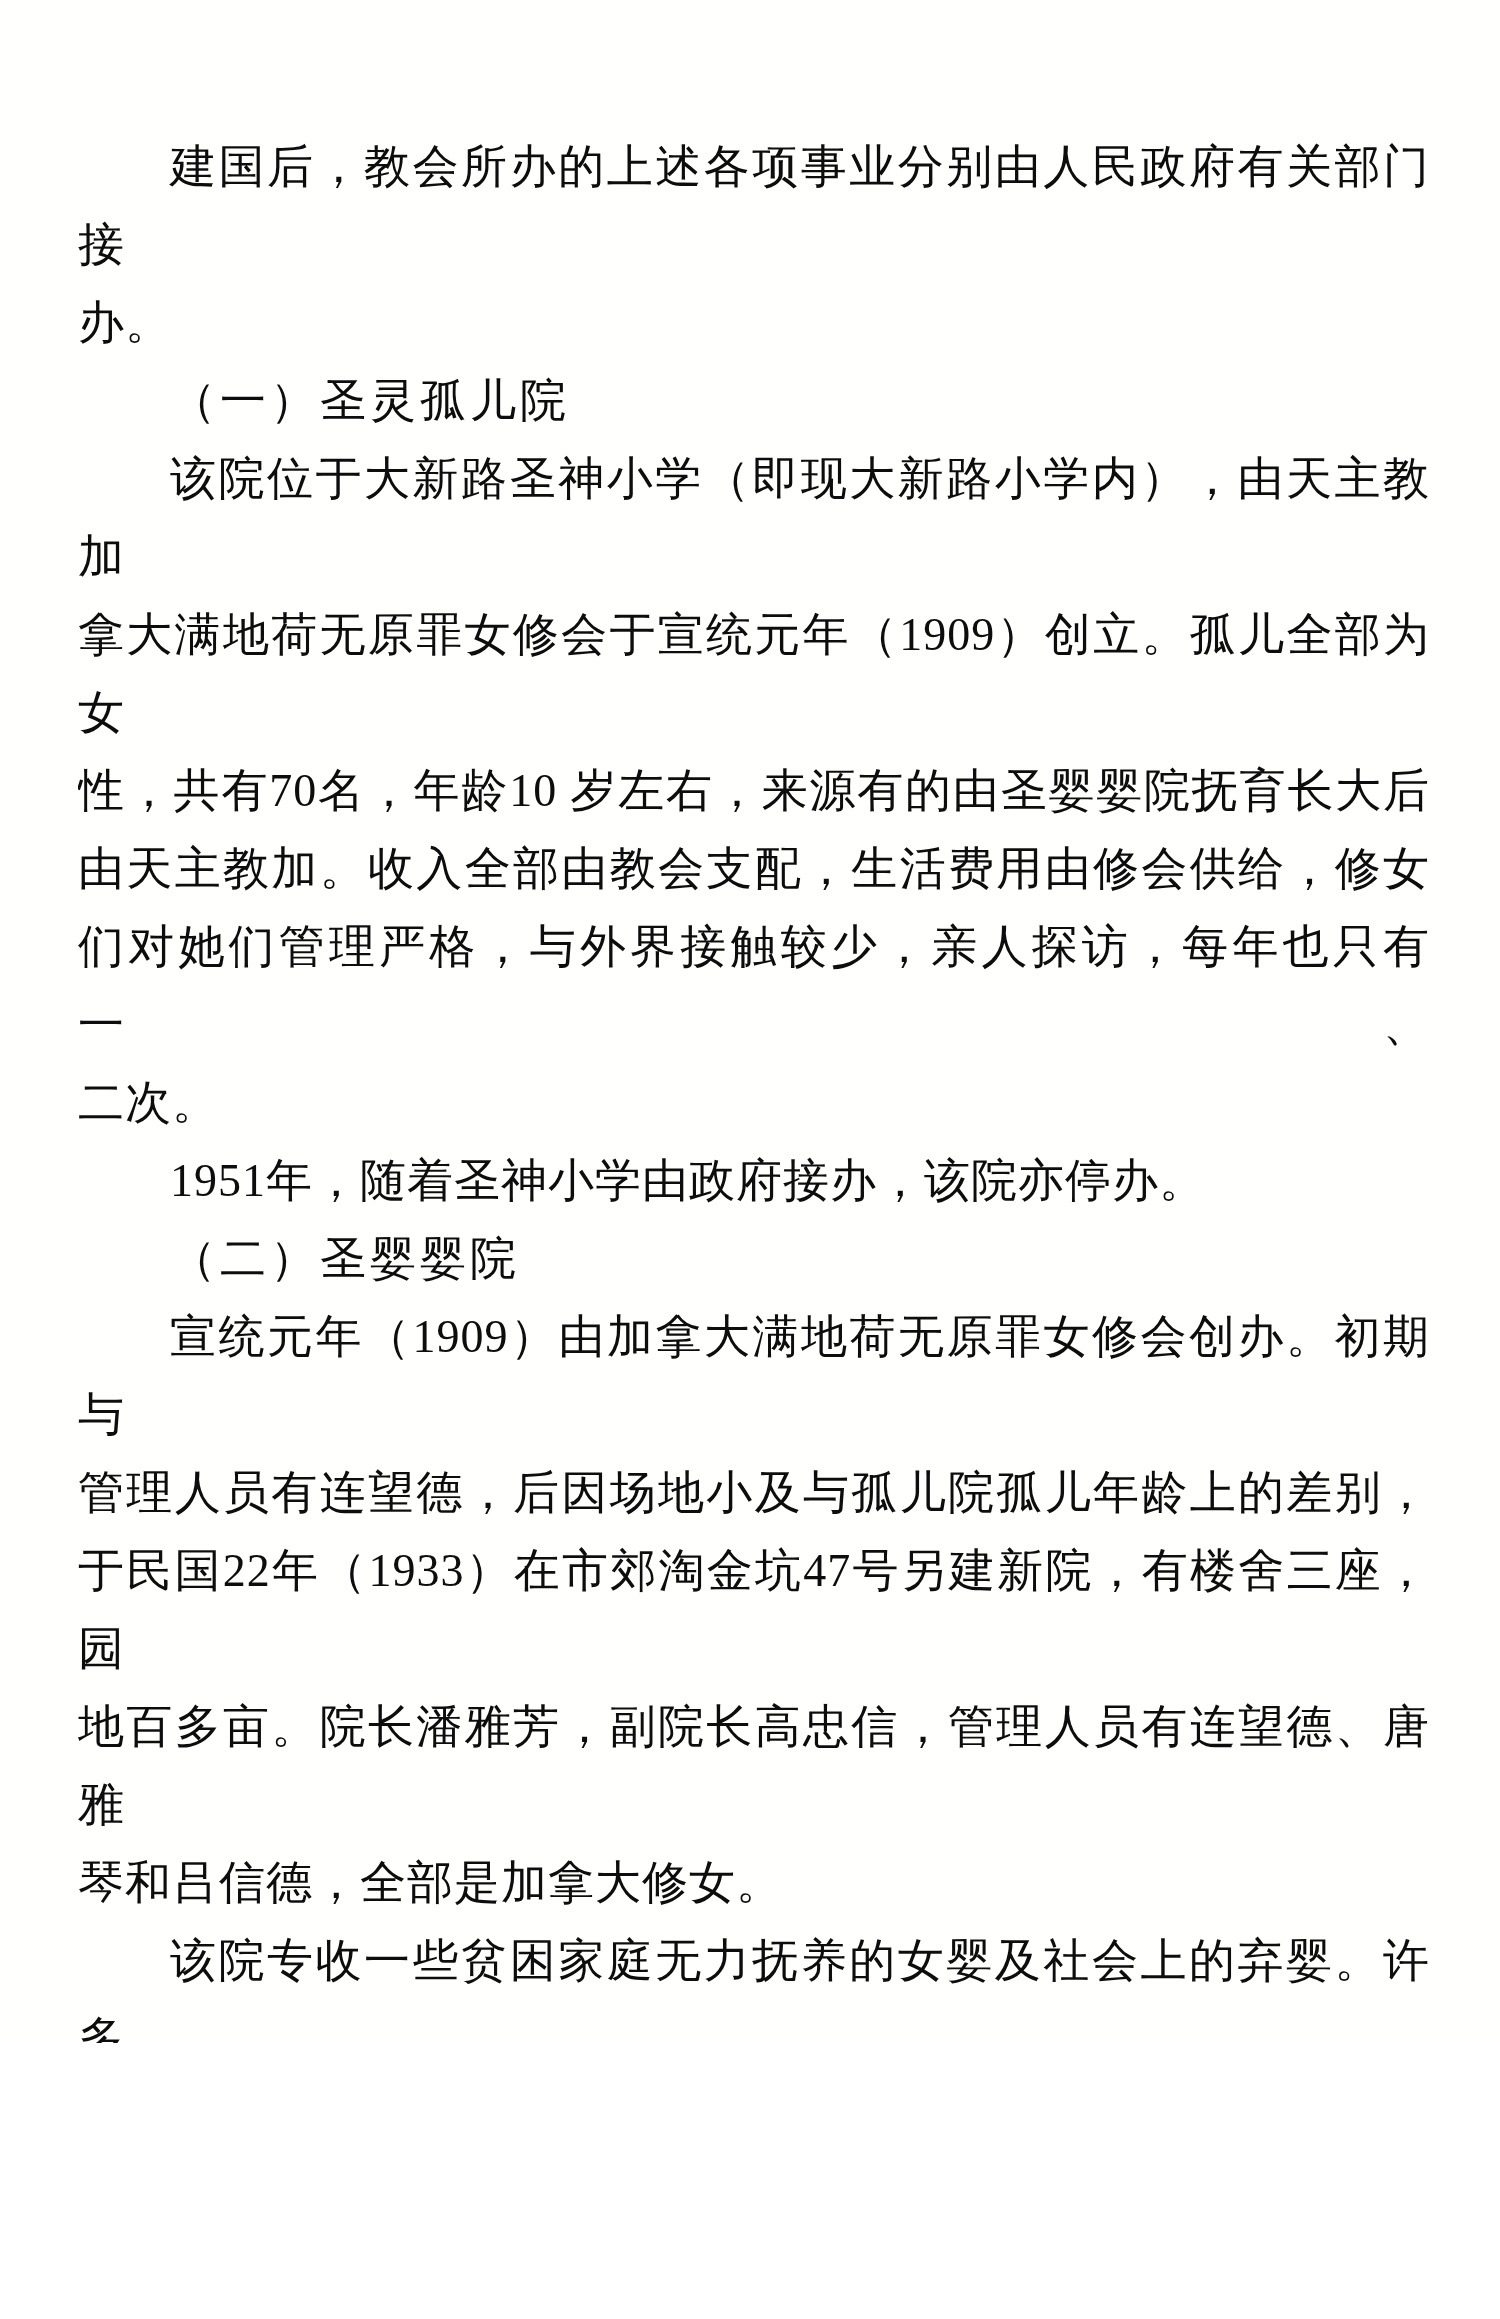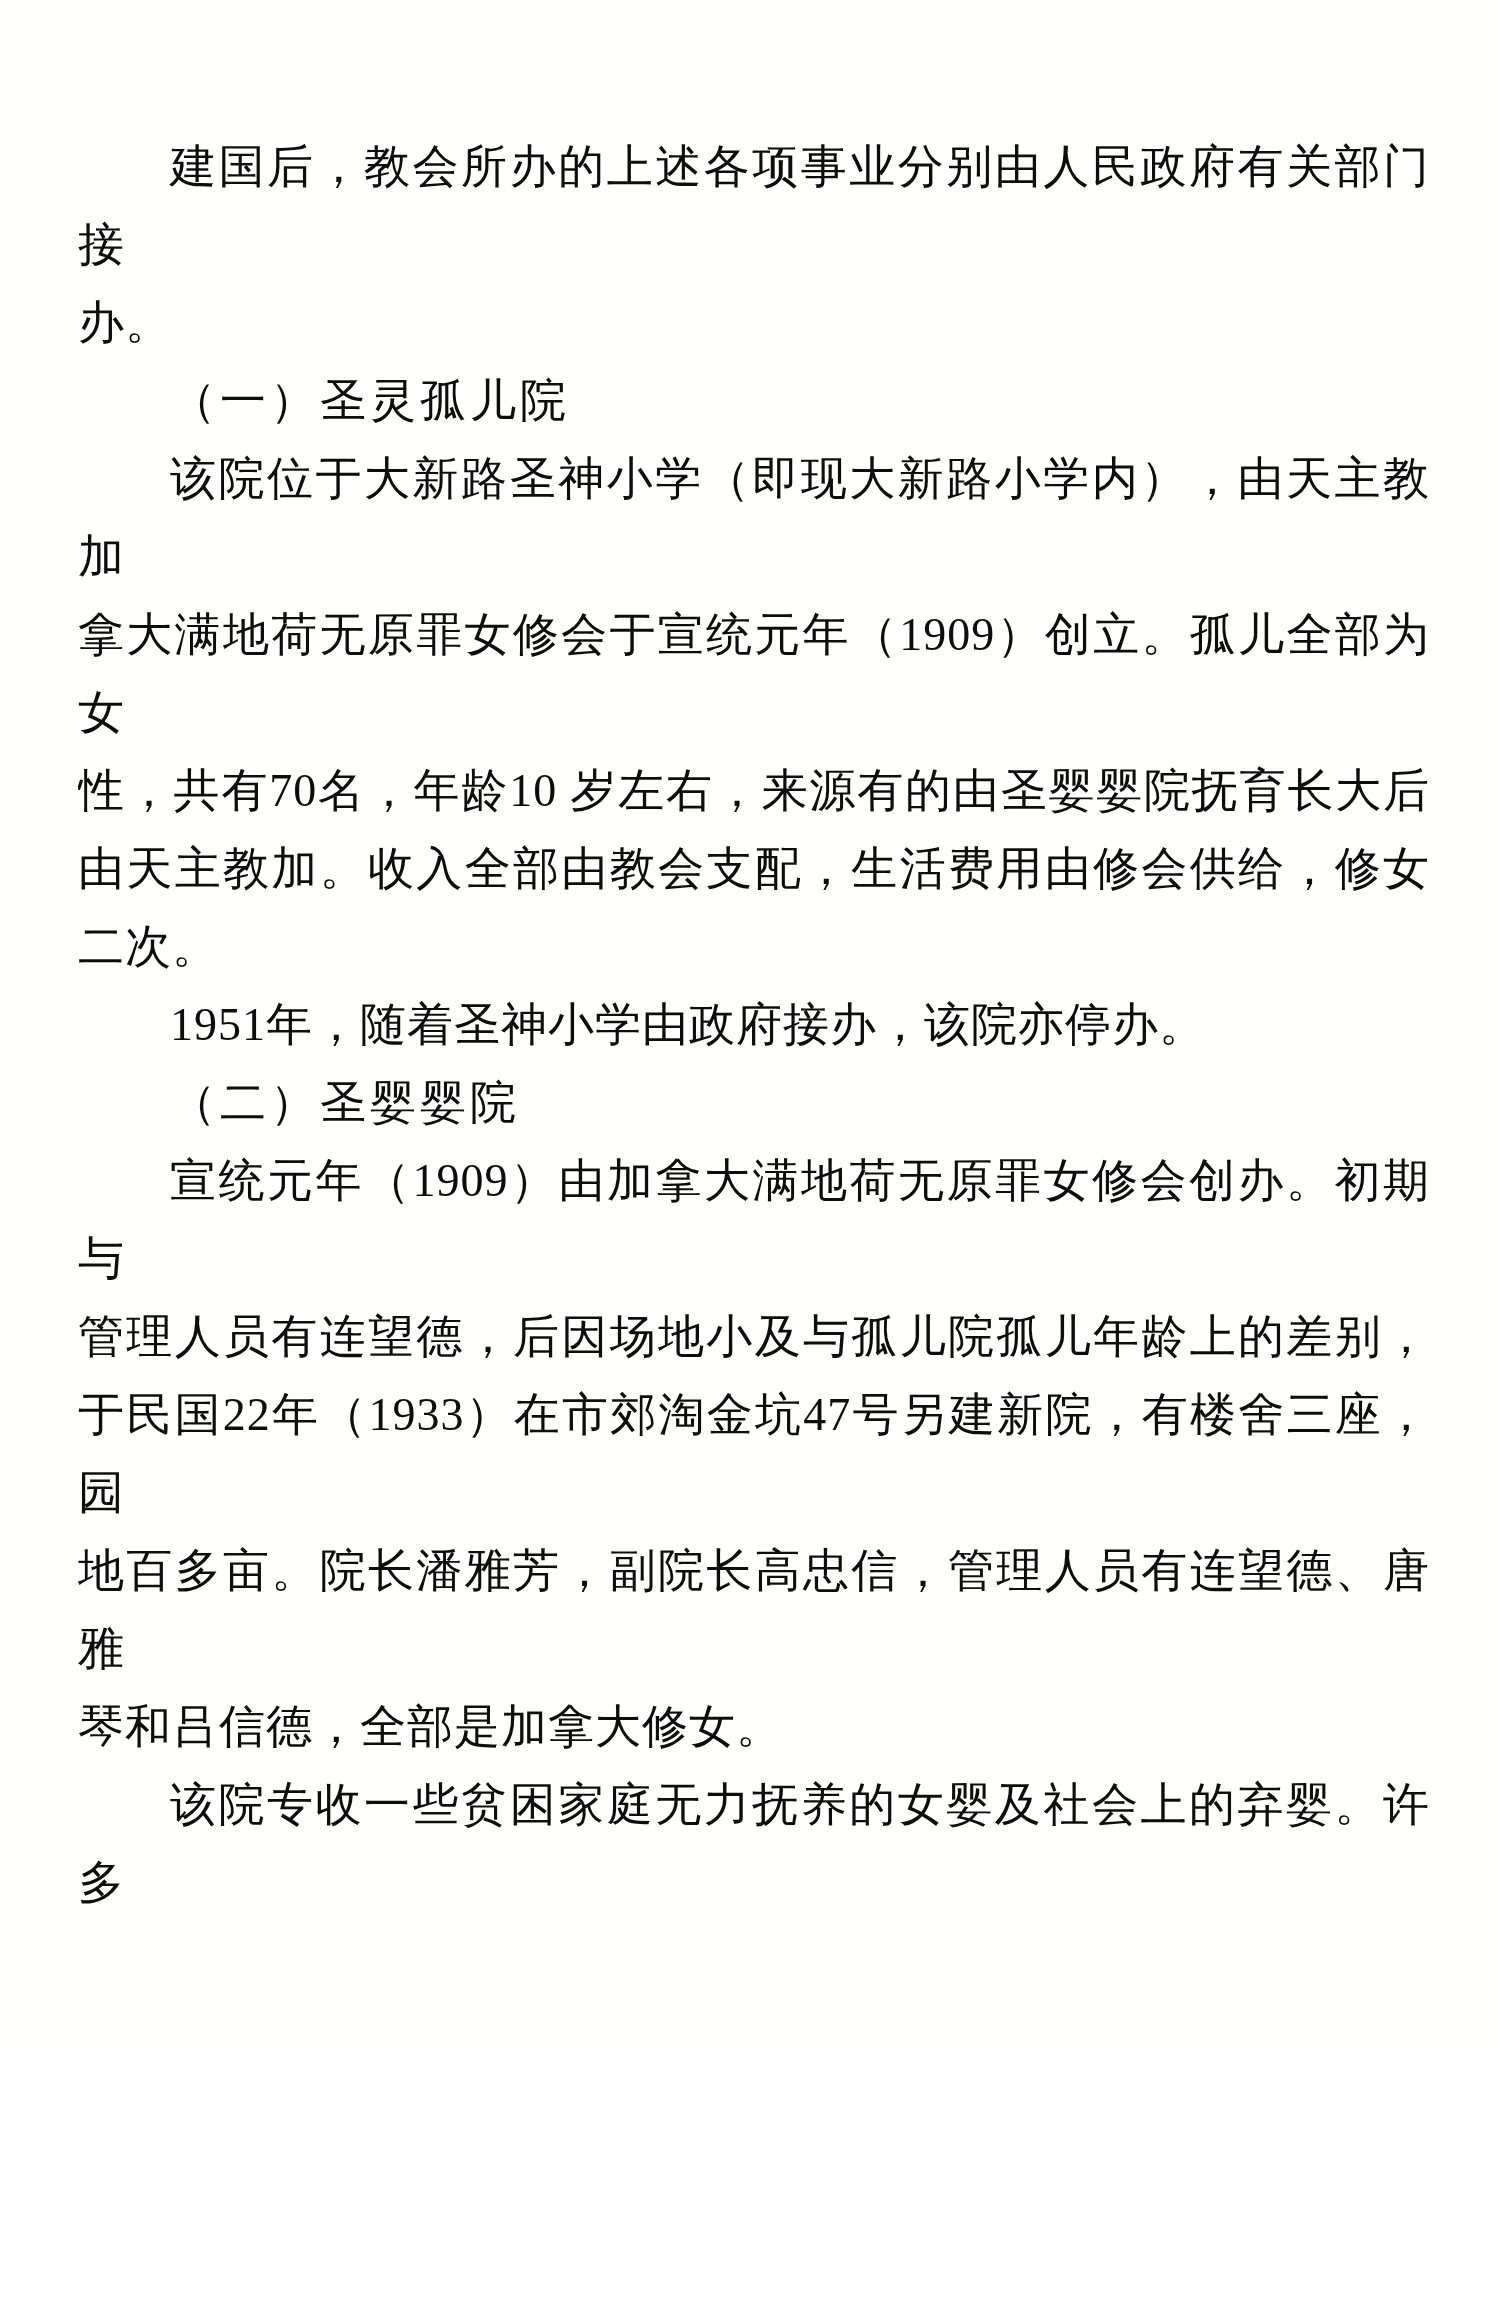--- a/index.html
+++ b/index.html
@@ -55,20 +55,21 @@
 <body>
 
 <div class="page">
   <div class="ln indent fill">建国后，教会所办的上述各项事业分别由人民政府有关部门接</div>
   <div class="ln">办。</div>
   <div class="ln indent kai">（一）圣灵孤儿院</div>
   <div class="ln indent fill">该院位于大新路圣神小学（即现大新路小学内），由天主教加</div>
   <div class="ln fill">拿大满地荷无原罪女修会于宣统元年（1909）创立。孤儿全部为女</div>
   <div class="ln fill">性，共有70名，年龄10 岁左右，来源有的由圣婴婴院抚育长大后</div>
   <div class="ln fill">由天主教加。收入全部由教会支配，生活费用由修会供给，修女</div>
+  <div class="ln fill">们对她们管理严格，与外界接触较少，亲人探访，每年也只有一、</div>
   <div class="ln">二次。</div>
   <div class="ln indent">1951年，随着圣神小学由政府接办，该院亦停办。</div>
   <div class="ln indent kai">（二）圣婴婴院</div>
   <div class="ln indent fill">宣统元年（1909）由加拿大满地荷无原罪女修会创办。初期与</div>
   <div class="ln fill">管理人员有连望德，后因场地小及与孤儿院孤儿年龄上的差别，</div>
   <div class="ln fill">于民国22年（1933）在市郊淘金坑47号另建新院，有楼舍三座，园</div>
   <div class="ln fill">地百多亩。院长潘雅芳，副院长高忠信，管理人员有连望德、唐雅</div>
   <div class="ln">琴和吕信德，全部是加拿大修女。</div>
   <div class="ln indent fill">该院专收一些贫困家庭无力抚养的女婴及社会上的弃婴。许多</div>
 

